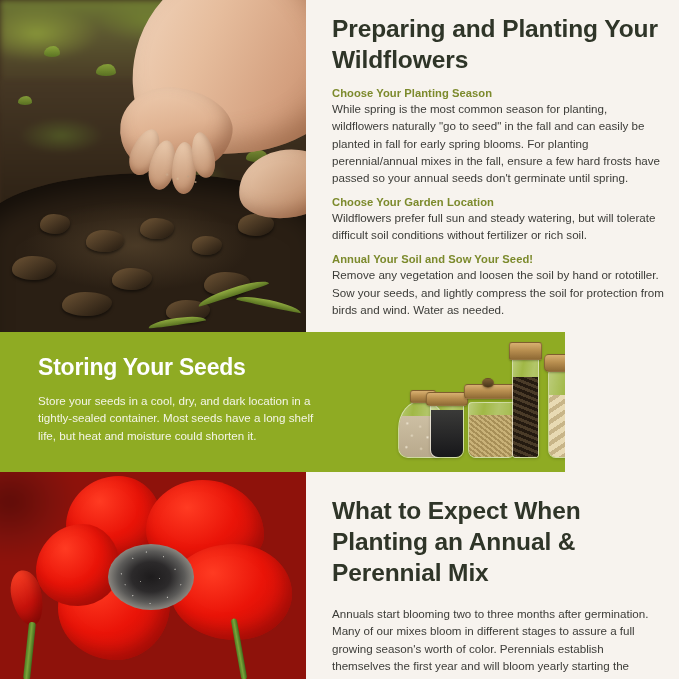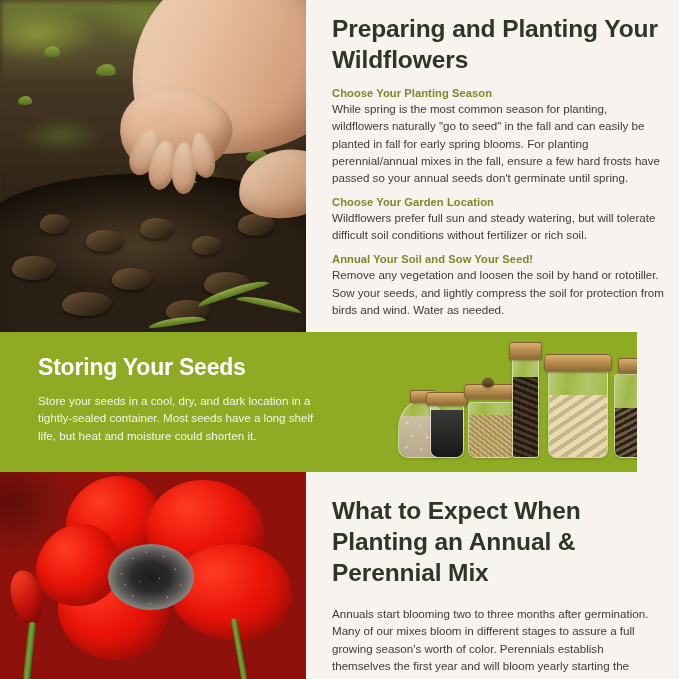--- a/index.html
+++ b/index.html
@@ -154,21 +154,21 @@
     font-size: 11.6px;
     line-height: 1.48;
     color: #3c3c38;
   }
   .body-copy.last { margin-bottom: 16px; }
 
   
   .band-green {
     position: absolute;
     left: 0; top: 332px;
-    width: 637px;
+    width: 565px;
     height: 140px;
     background: #8fab23;
     overflow: hidden;
   }
   .band-text {
     position: absolute;
     left: 38px; top: 22px;
     width: 282px;
   }
   .band-title {

